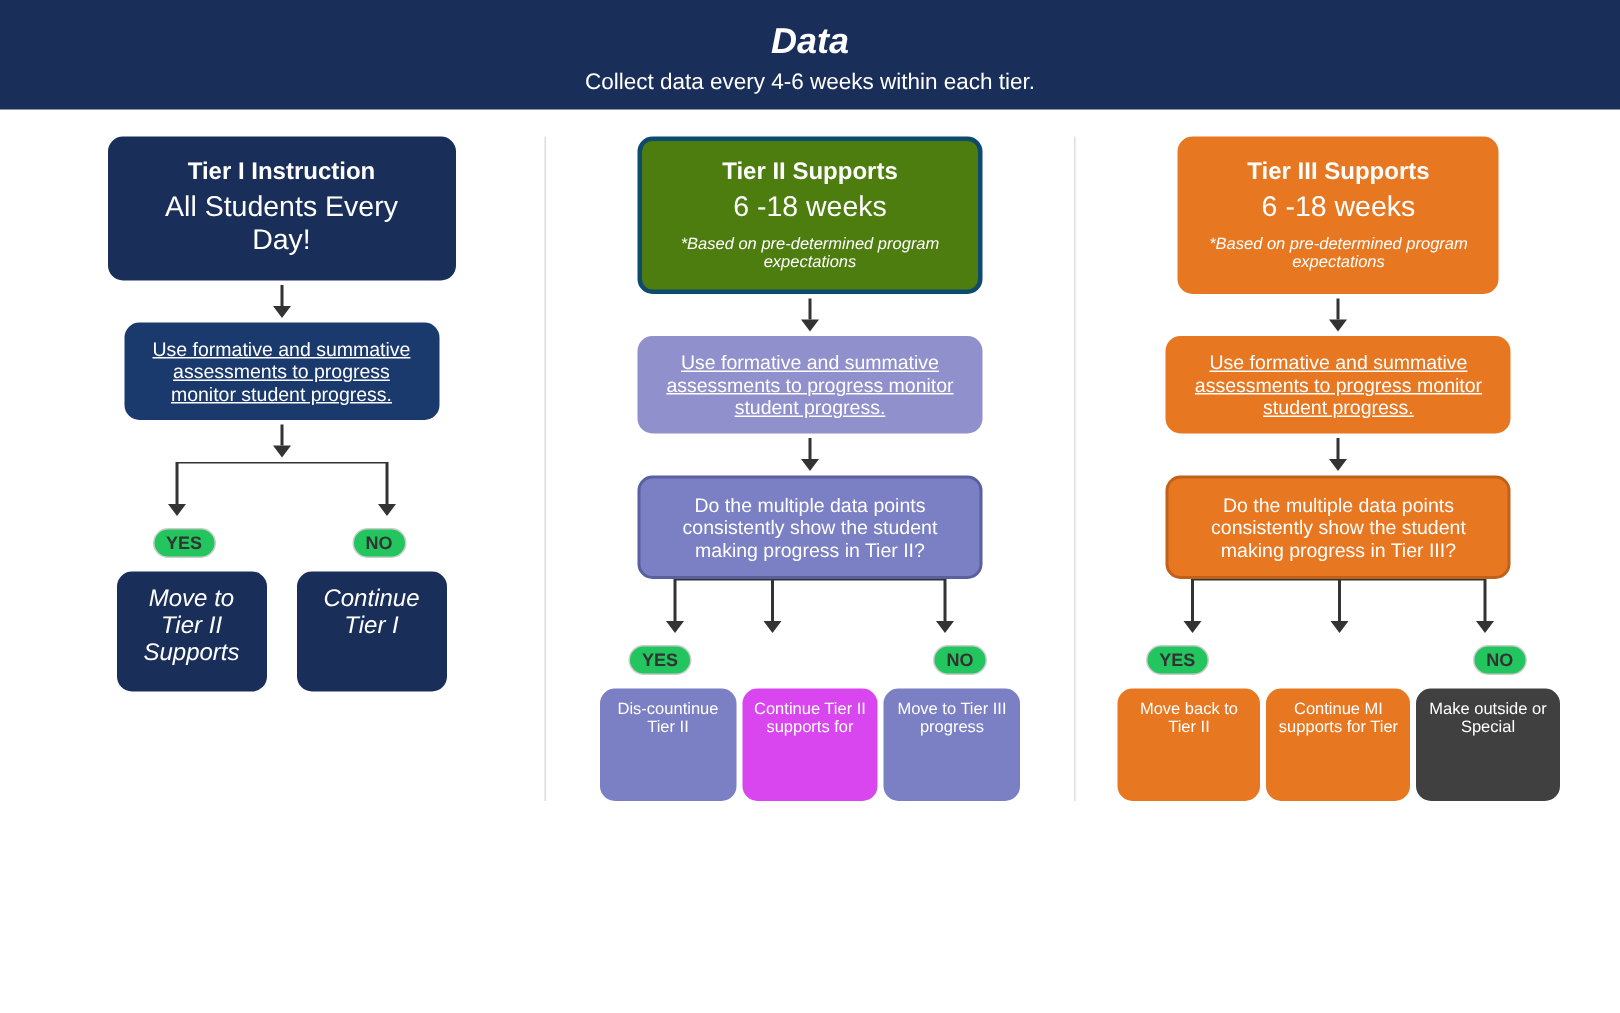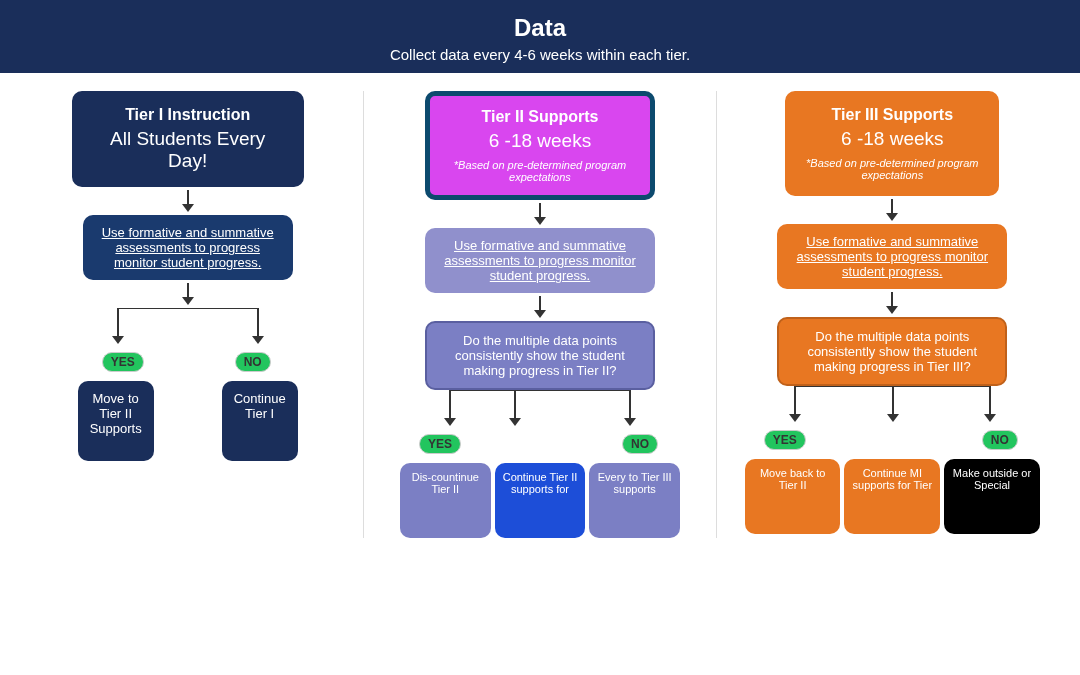--- a/index.html
+++ b/index.html
@@ -14,20 +14,21 @@
     
     .header {
       background: #1a2e5a;
       color: white;
       text-align: center;
       padding: 14px 20px 10px;
     }
     .header-title {
       font-size: 24px;
       font-weight: bold;
+      font-style: italic;
     }
     .header-subtitle {
       font-size: 15px;
       font-weight: normal;
       margin-top: 4px;
     }
 
     
     .main {
       display: flex;
@@ -52,22 +53,22 @@
       padding: 12px 14px;
       text-align: center;
       width: 232px;
       color: white;
     }
     .tier-box.tier1 {
       background: #1a2e5a;
       border: 3px solid #1a2e5a;
     }
     .tier-box.tier2 {
-      background: #d946ef;
-      border: 5px solid #0c4a6e;
+      background: #4d7c0f;
+      border: 3px solid #0c4a6e;
       text-align: center;
     }
     .tier-box.tier3 {
       background: #e87722;
       border: 3px solid #e87722;
     }
     .tier-title {
       font-weight: bold;
       font-size: 16px;
     }
@@ -139,39 +140,40 @@
       padding: 2px 8px;
       border: 1px solid #ccc;
       margin-bottom: 3px;
     }
 
     
     .outcome-box {
       border-radius: 10px;
       padding: 10px 8px;
       text-align: center;
-      width: 76px;
-      font-size: 13px;
+      width: 100px;
+      font-size: 16px;
       color: white;
       min-height: 80px;
+      font-style: italic;
     }
     .outcome-box.tier1 { background: #1a2e5a; }
     .outcome-box-sm {
       border-radius: 10px;
       padding: 8px 5px;
       text-align: center;
       font-size: 11px;
       color: white;
       min-height: 75px;
       flex: 1;
     }
     .outcome-box-sm.tier2 { background: #7b7fc4; }
-    .outcome-box-sm.tier2b { background: #1d4ed8; }
+    .outcome-box-sm.tier2b { background: #d946ef; }
     .outcome-box-sm.tier3 { background: #e87722; }
-    .outcome-box-sm.tier3b { background: #000000; }
+    .outcome-box-sm.tier3b { background: #404040; }
 
     
     .col1 { width: 240px; }
   </style>
 </head>
 <body>
 
 <div class="header">
   <div class="header-title">Data</div>
   <div class="header-subtitle">Collect data every 4-6 weeks within each tier.</div>
@@ -275,21 +277,21 @@
       </div>
       <div style="width:80px; display:flex; justify-content:center;"></div>
       <div style="width:80px; display:flex; justify-content:center;">
         <span class="yn-label">NO</span>
       </div>
     </div>
 
     <div style="display:flex; flex-direction:row; width:280px; justify-content:space-between; margin-top:6px; gap:4px;">
       <div class="outcome-box-sm tier2">Dis-countinue Tier II</div>
       <div class="outcome-box-sm tier2b">Continue Tier II supports for</div>
-      <div class="outcome-box-sm tier2">Every to Tier III supports</div>
+      <div class="outcome-box-sm tier2">Move to Tier III progress</div>
     </div>
   </div>
 
   <div style="width:1px; background:#ddd; align-self:stretch; margin:0 8px;"></div>
 
   <div class="column" style="width:310px;">
 
     <div class="tier-box tier3" style="width:214px;">
       <div class="tier-title">Tier III Supports</div>
       <div class="tier-subtitle">6 -18  weeks</div>

